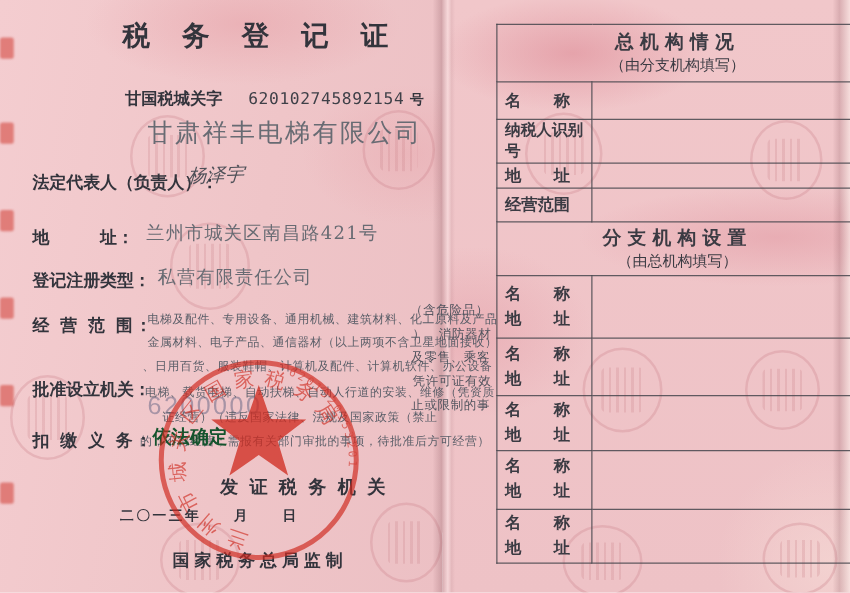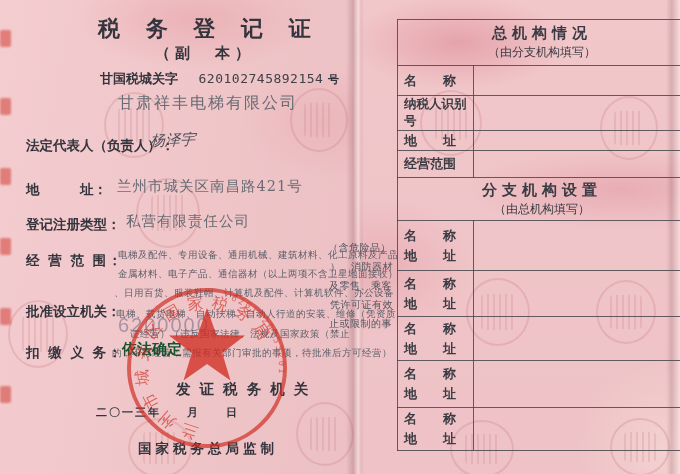--- a/index.html
+++ b/index.html
@@ -86,29 +86,28 @@
   <div class="wm" style="left:610px;top:418px;width:56px;height:54px"></div>
 
   <div class="edge-mark" style="top:30px"></div>
   <div class="edge-mark" style="top:98px"></div>
   <div class="edge-mark" style="top:168px"></div>
   <div class="edge-mark" style="top:238px"></div>
   <div class="edge-mark" style="top:308px"></div>
   <div class="edge-mark" style="top:386px"></div>
 
   <div class="t title" style="left:98px;top:14px;width:214px;text-align:center">税 务 登 记 证</div>
-  <div class="t subtitle" style="left:98px;top:44px;width:214px;text-align:center">（副　本）</div>
 
   <div class="t certline" style="left:100px;top:70px">
     <span>甘国税城关字</span>
     <span class="certnum" style="margin-left:16px">620102745892154</span>
     <span style="font-size:11px">号</span>
   </div>
 
-  <div class="t val" style="left:118px;top:93px;font-size:16px;letter-spacing:2px">甘肃祥丰电梯有限公司</div>
+  <div class="t val" style="left:118px;top:93px;font-size:20px;letter-spacing:2px">甘肃祥丰电梯有限公司</div>
 
   <div class="t lbl" style="left:26px;top:137px">法定代表人（负责人）：</div>
   <div class="t hand" style="left:150px;top:131px;font-size:15px">杨泽宇</div>
 
   <div class="t lbl" style="left:26px;top:181px">地　　　址：</div>
   <div class="t val" style="left:117px;top:177px;font-size:14.5px">兰州市城关区南昌路421号</div>
 
   <div class="t lbl" style="left:26px;top:216px">登记注册类型：</div>
   <div class="t val" style="left:126px;top:212px;font-size:14.5px">私营有限责任公司</div>
 

